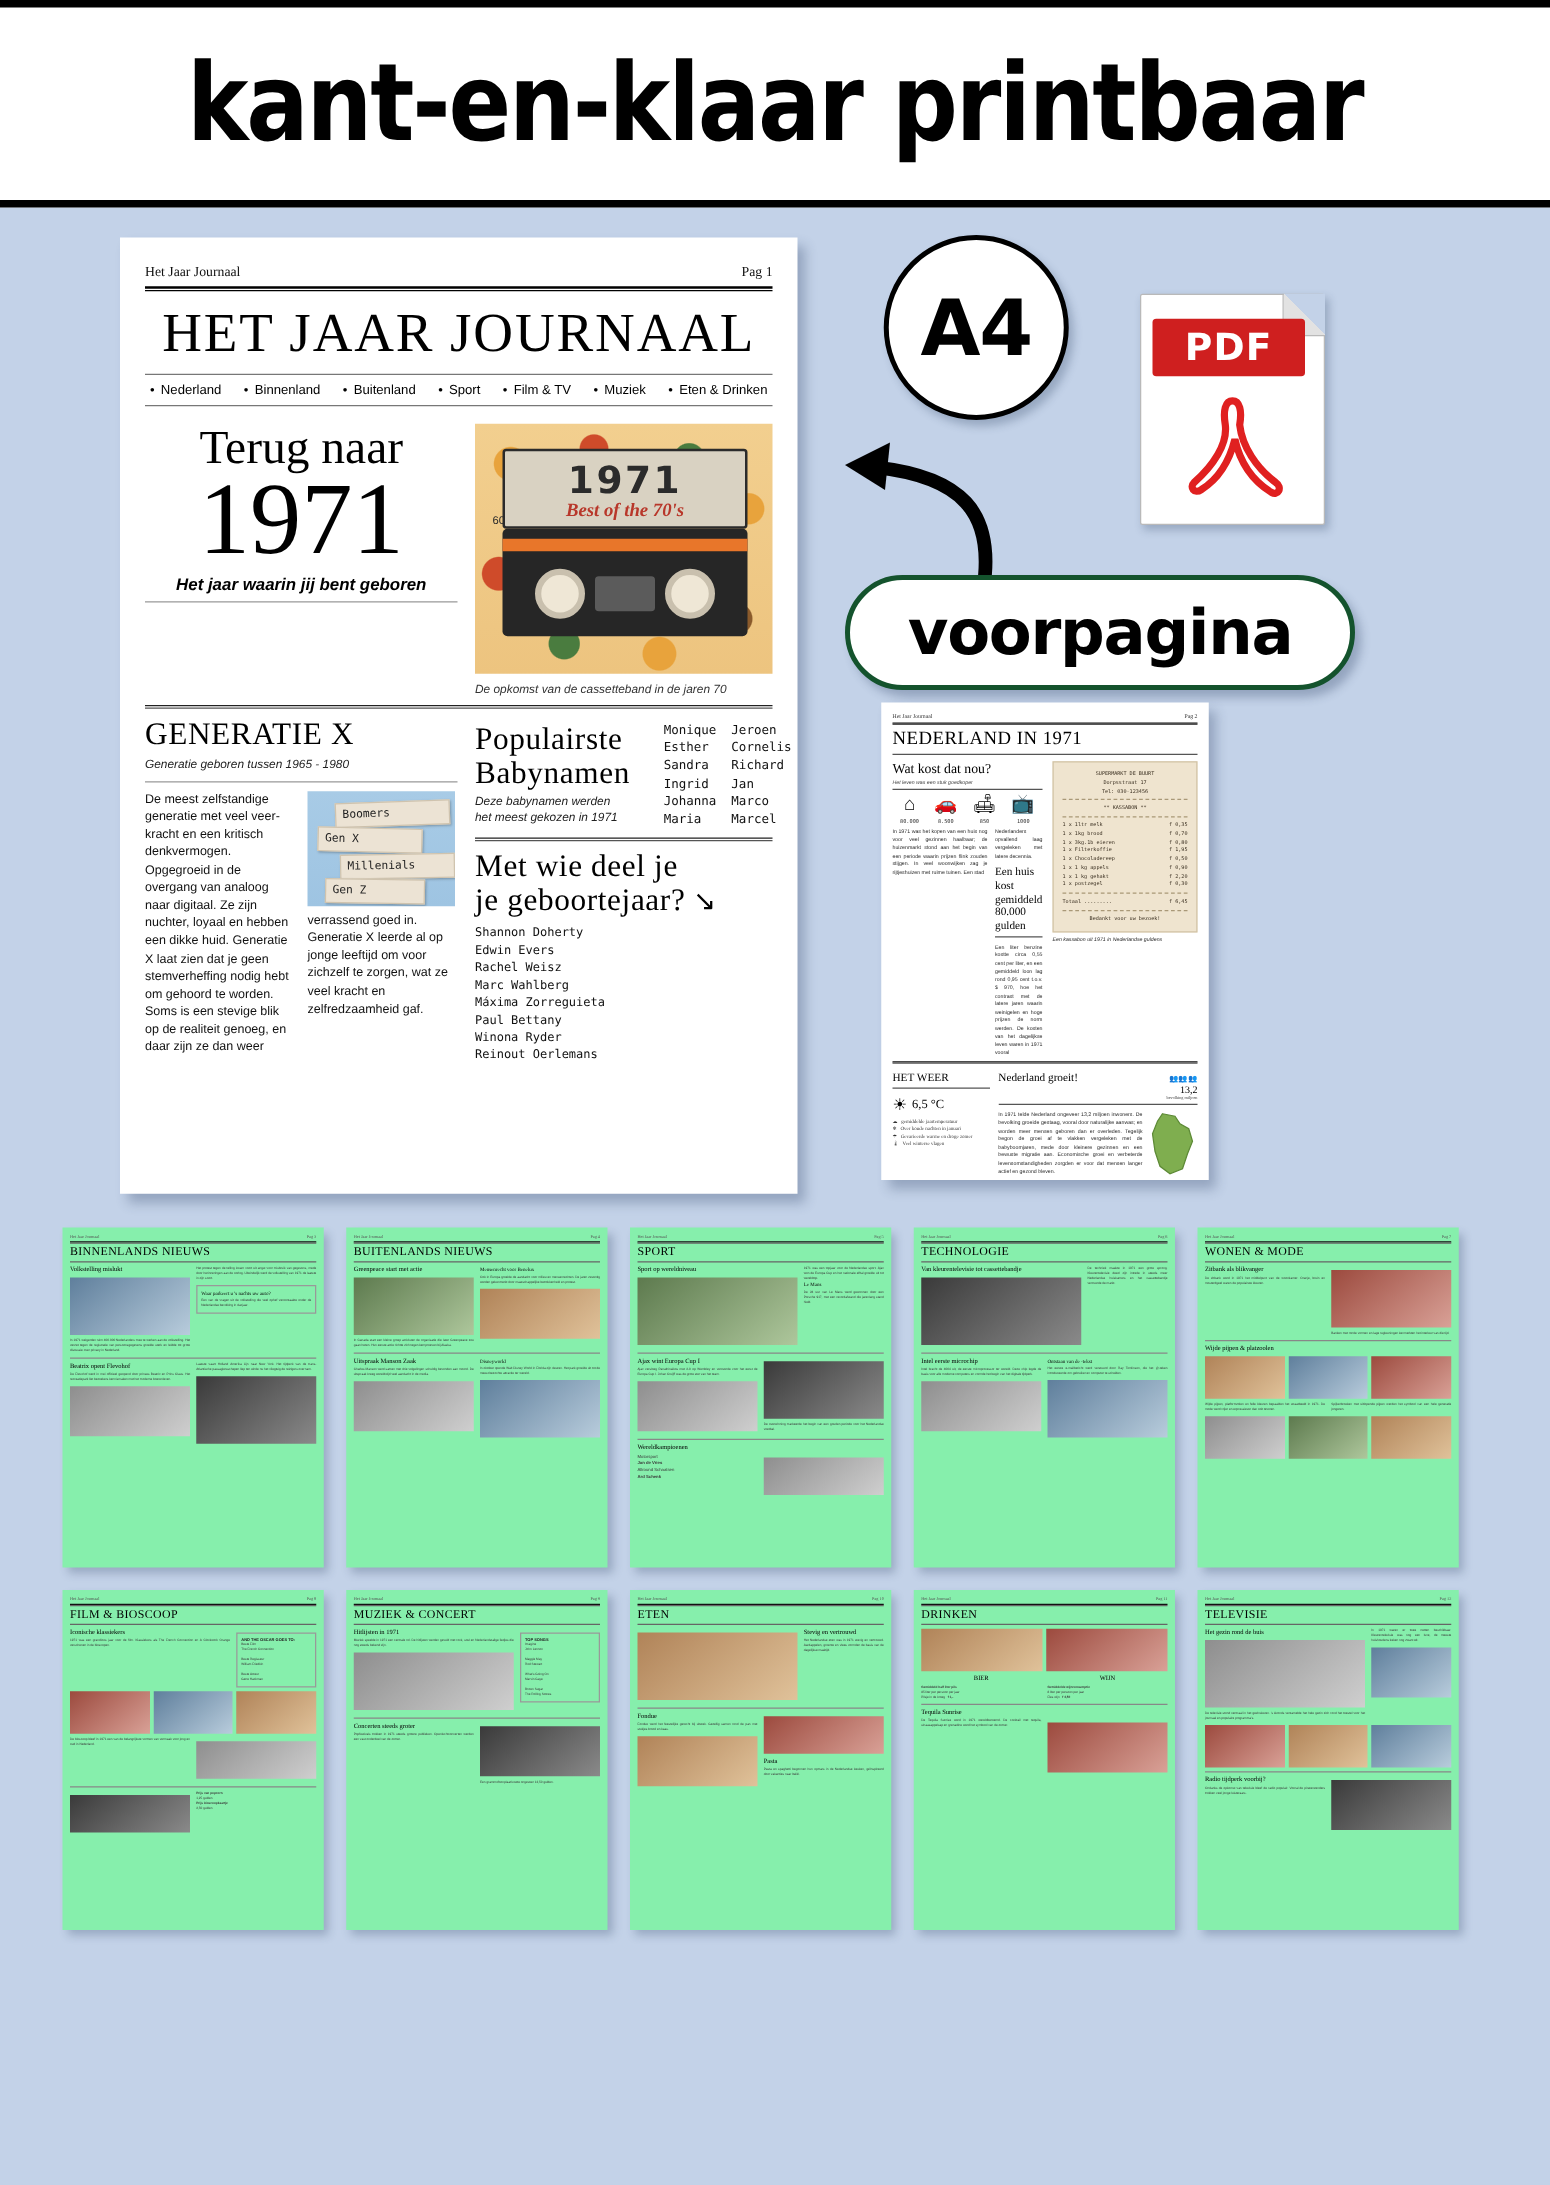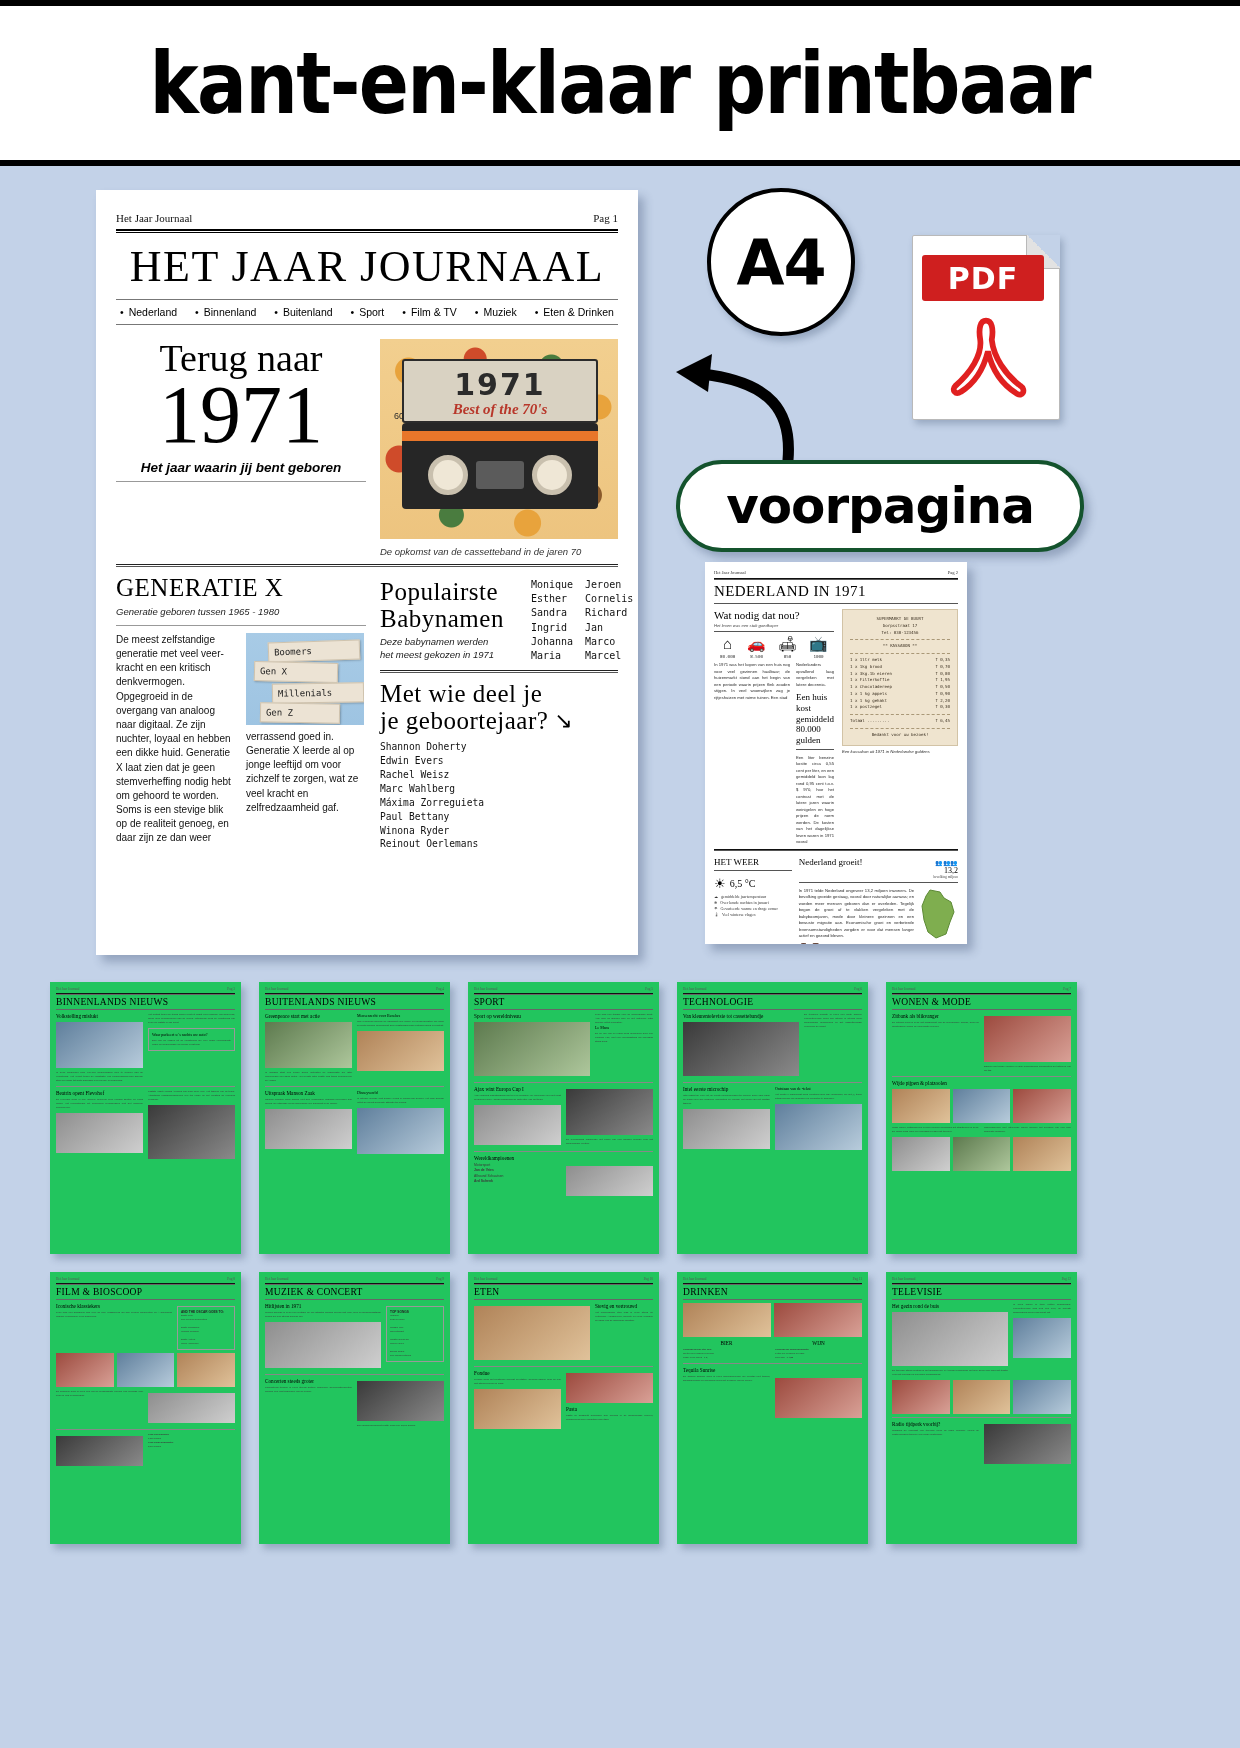--- a/index.html
+++ b/index.html
@@ -290,21 +290,21 @@
   .w-temp { font-size: 10px; font-family: "Liberation Serif", serif; }
   .w-rows { font-size: 4px; line-height: 1.5; color: #333; margin-top: 2px; }
   .nl-map { width: 40px; height: 52px; }
   .p2-pop { display: flex; gap: 4px; align-items: flex-start; }
 
   
   .grid-row { position: absolute; display: flex; gap: 18px; }
   #grid-row-1 { left: 50px; top: 982px; }
   #grid-row-2 { left: 50px; top: 1272px; }
   .thumb {
-    width: 191px; height: 272px; background: #22c55e;
+    width: 209px; height: 272px; background: #86efac;
     box-shadow: 4px 5px 7px rgba(40,60,95,.28);
     padding: 5px 6px; overflow: hidden; position: relative;
     font-family: "Liberation Serif", serif;
   }
   .t-top { display: flex; justify-content: space-between; font-size: 3.4px; color: #555; }
   .t-rule { border-top: 1px solid #111; border-bottom: .5px solid #666; height: 2px; margin: 2px 0; }
   .t-title { font-size: 9.5px; letter-spacing: .3px; margin: 1px 0 2px; }
   .t-line { border-top: .8px solid #666; margin: 2px 0 3px; }
   .t-cols { display: flex; gap: 5px; }
   .t-c { flex: 1; }
@@ -485,21 +485,21 @@
   <div class="p2-top">
     <span>Het Jaar Journaal</span>
     <span>Pag 2</span>
   </div>
   <div class="p2-rule"></div>
   <div class="p2-title">NEDERLAND IN 1971</div>
   <div class="p2-line"></div>
 
   <div class="p2-cols">
     <div class="p2-left">
-      <div class="p2-h">Wat nodig dat nou?</div>
+      <div class="p2-h">Wat kost dat nou?</div>
       <div class="p2-sub">Het leven was een stuk goedkoper</div>
       <div class="p2-line"></div>
       <div class="p2-icons">
         <div class="p2-icon">
             <div class="g">⌂</div>
             <div class="n">80.000</div>
           </div>
         <div class="p2-icon">
             <div class="g">🚗</div>
             <div class="n">8.500</div>

